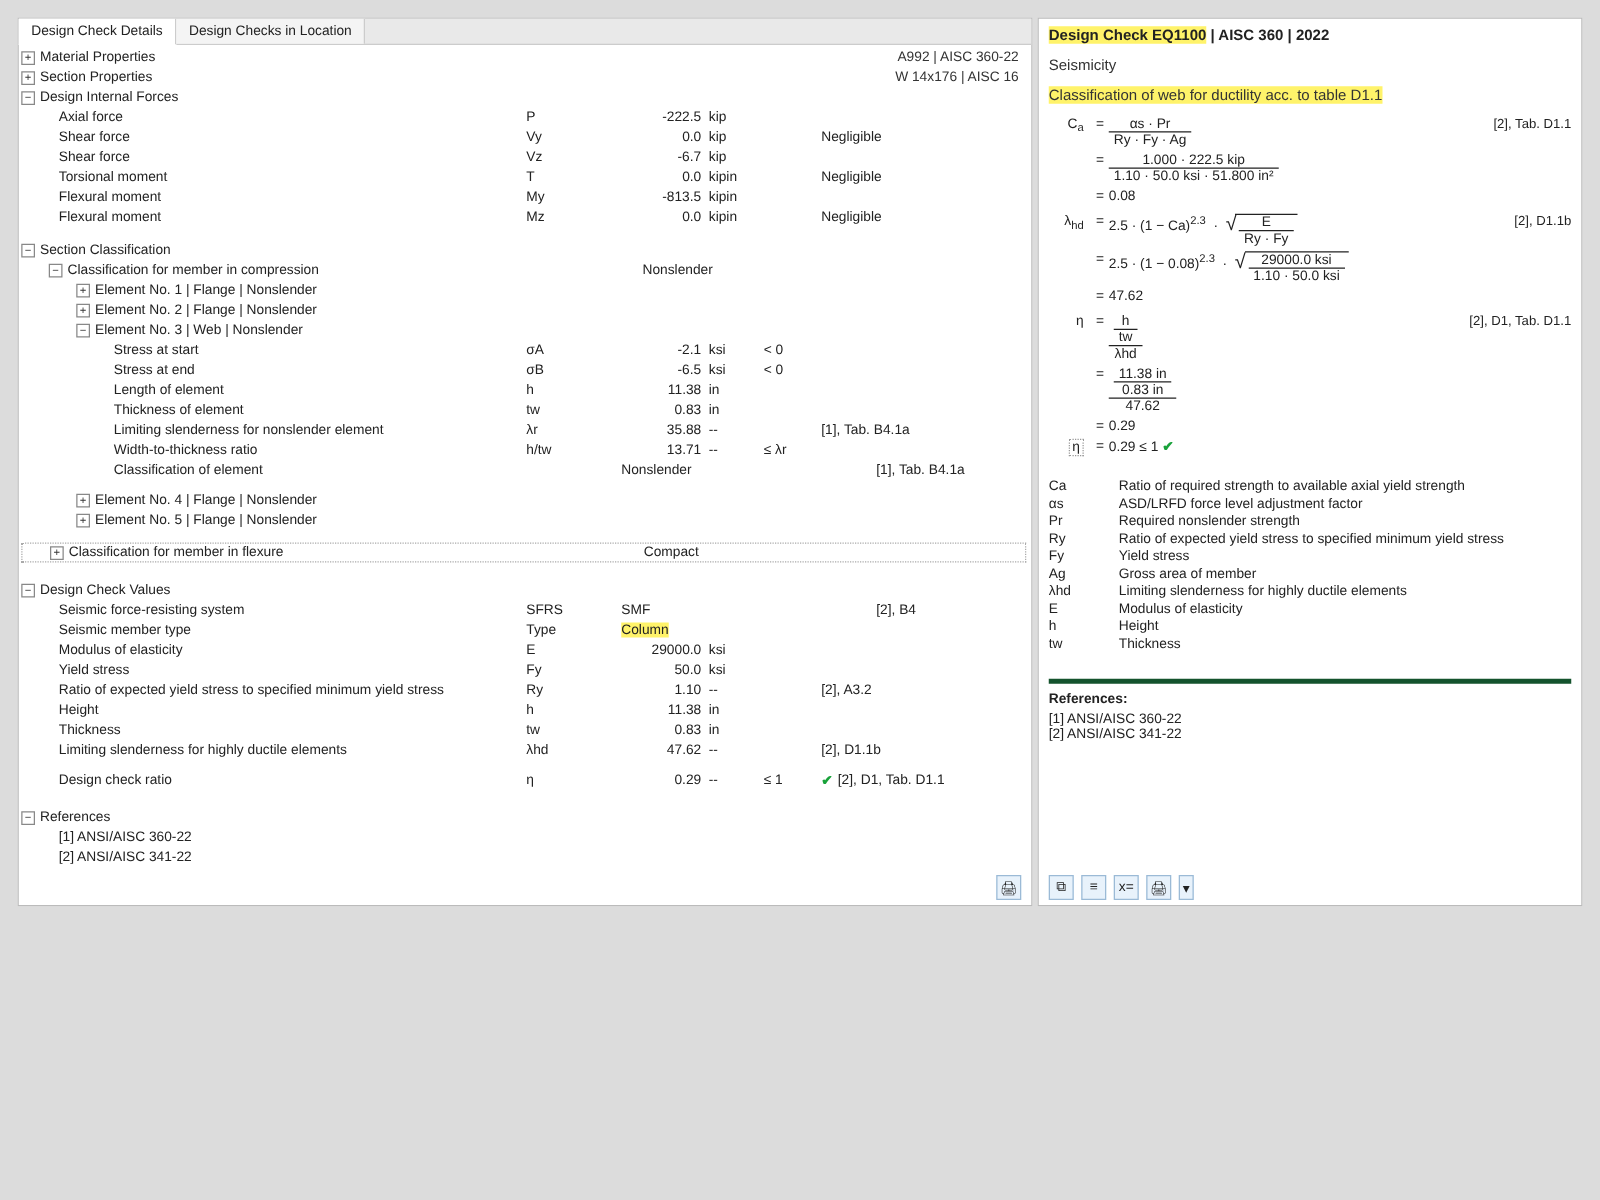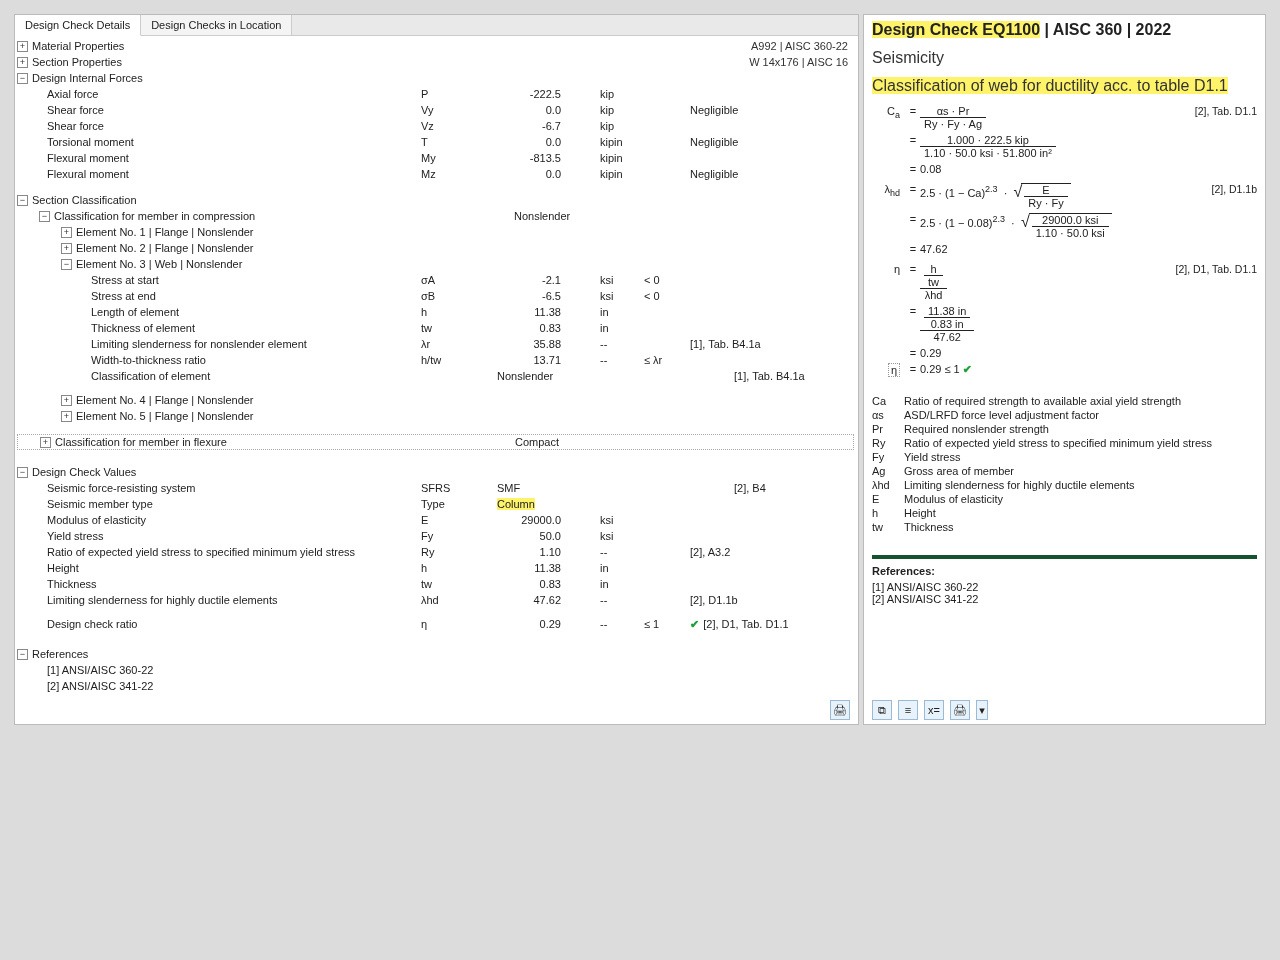--- a/index.html
+++ b/index.html
@@ -14,53 +14,53 @@
 .tab { padding: 4px 10px; border-right: 1px solid #ccc; background: #f4f4f4; cursor: pointer; font-size: 11px; }
 .tab.active { background: #fff; border-bottom: 1px solid #fff; margin-bottom: -1px; font-weight: 400; }
 
 .tree-area { flex: 1; overflow: auto; padding: 2px 4px 2px 2px; position: relative; }
 
 
 .row { display: flex; align-items: center; min-height: 16px; font-size: 11px; }
 .cell-name { display: flex; align-items: center; white-space: nowrap; }
 .cell-sym  { width: 80px;  padding-left: 4px; }
 .cell-val  { width: 70px;  text-align: right; padding-right: 6px; }
-.cell-unit { width: 44px; margin-left: 33px;  }
+.cell-unit { width: 44px;  }
 .cell-cond { width: 46px;  }
 .cell-ref  { width: 120px; }
 
 .toggle { display: inline-block; width: 11px; height: 11px; border: 1px solid #888; text-align: center; line-height: 9px; font-size: 9px; margin-right: 4px; cursor: pointer; background:#fff; color:#333; }
 .indent { display:inline-block; }
 
 .header-row { font-weight: 400; color: #222; }
 .header-row .right-meta { margin-left: auto; color: #333; padding-right:6px; }
 
 .hl { background: #fff36a; }
 
 
-.rp-head { padding: 6px 8px 2px 8px; font-size: 16px; }
+.rp-head { padding: 6px 8px 2px 8px; font-size: 12px; }
 .rp-title { font-weight: 700; }
 .rp-sub { color: #333; margin-top: 10px; }
 .rp-body { padding: 4px 8px; font-size: 11px; }
 .eqrow { display:flex; align-items:flex-start; margin: 4px 0; }
 .eq-lhs { width: 34px; text-align:right; padding-right:6px; }
 .eq-eq  { width: 14px; text-align:center; }
 .eq-rhs { flex:1; }
 .eq-ref { width: 110px; text-align:right; font-size:10.5px; color:#222; }
 .frac { display:inline-block; text-align:center; vertical-align:middle; }
 .frac .num { display:block; border-bottom:1px solid #222; padding:0 4px; }
 .frac .den { display:block; padding:0 4px; }
 .sqrt { display:inline-flex; align-items:stretch; }
 .sqrt::before { content:"√"; font-size:16px; margin-right:-1px; }
 .sqrt .rad { border-top:1px solid #222; padding:0 3px; }
 
 .glossary { margin-top: 18px; }
 .glossary .grow { display:flex; margin:2px 0; }
 .glossary .gsym { width: 32px; }
-.glossary .gdef { flex:1; }
+.glossary .gdef { flex:1;margin-left:24px; }
 
 .refs-block { margin-top: 22px; border-top:4px solid #14532d; padding-top:6px; }
 .refs-block h4 { font-size:11px; font-weight:700; margin-bottom:4px; }
 
 .toolbar { display:flex; gap:6px; margin-top: auto; padding:4px 8px; align-items:center; }
 .left .toolbar { justify-content:flex-end; }
 .right .toolbar { justify-content:flex-start; }
 .ticon { width:20px; height:20px; border:1px solid #9bbad6; background:#e8f2fb; display:flex; align-items:center; justify-content:center; font-size:11px; cursor:pointer; }
 
 .box-sel { border:1px dotted #999; padding:0 2px; display:inline-block; }

